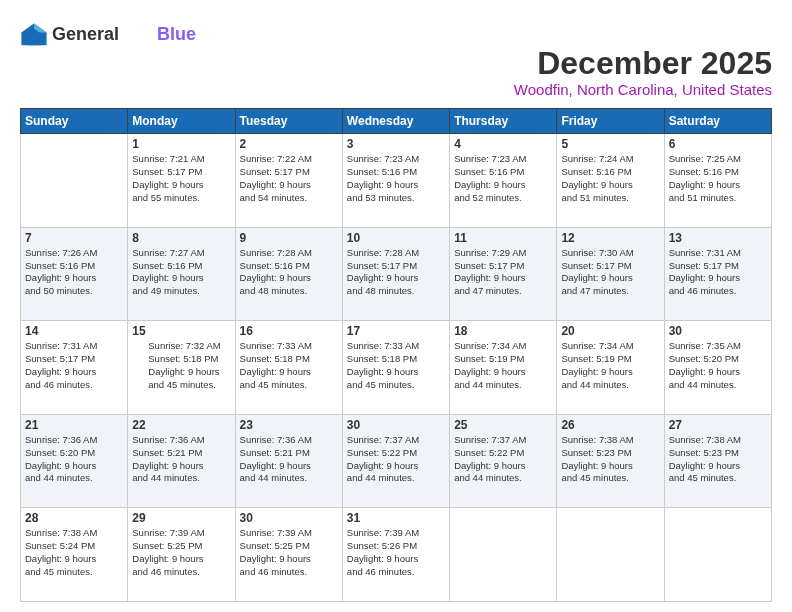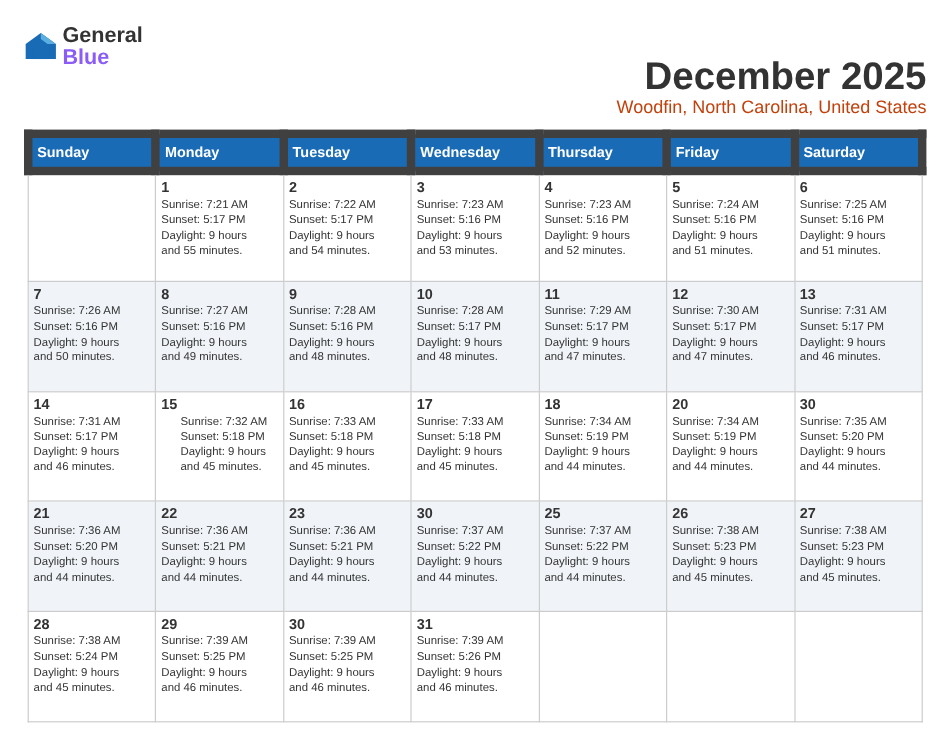--- a/index.html
+++ b/index.html
@@ -23,22 +23,23 @@
       justify-content: space-between;
       margin-bottom: 10px;
     }
     .logo {
       display: flex;
       align-items: center;
       margin-top: 4px;
     }
     .logo-text {
       display: flex;
-      flex-direction: column;
+      flex-direction: row;
       line-height: 1;
+      gap: 38px;
     }
     .logo-general {
       font-size: 18px;
       font-weight: bold;
       color: #333;
     }
     .logo-blue {
       font-size: 18px;
       font-weight: bold;
       color: #8b5cf6;
@@ -53,36 +54,36 @@
     }
     .month-title {
       font-size: 32px;
       font-weight: bold;
       color: #333;
       line-height: 1.1;
       margin-top: 30px;
     }
     .location {
       font-size: 15px;
-      color: #c2410c;
+      color: #a21caf;
     }
     .calendar {
       flex: 1;
       border: 1px solid #ccc;
       border-collapse: collapse;
       width: 100%;
       table-layout: fixed;
     }
     .calendar th {
       background-color: #1a6bb5;
       color: #fff;
       font-size: 12px;
       padding: 5px 4px;
       text-align: left;
-      border: 7px solid #404040;
+      border: 1px solid #404040;
       font-weight: bold;
     }
     .calendar td {
       border: 1px solid #ccc;
       vertical-align: top;
       padding: 3px 4px;
       font-size: 10px;
       color: #333;
       height: 82px;
     }

